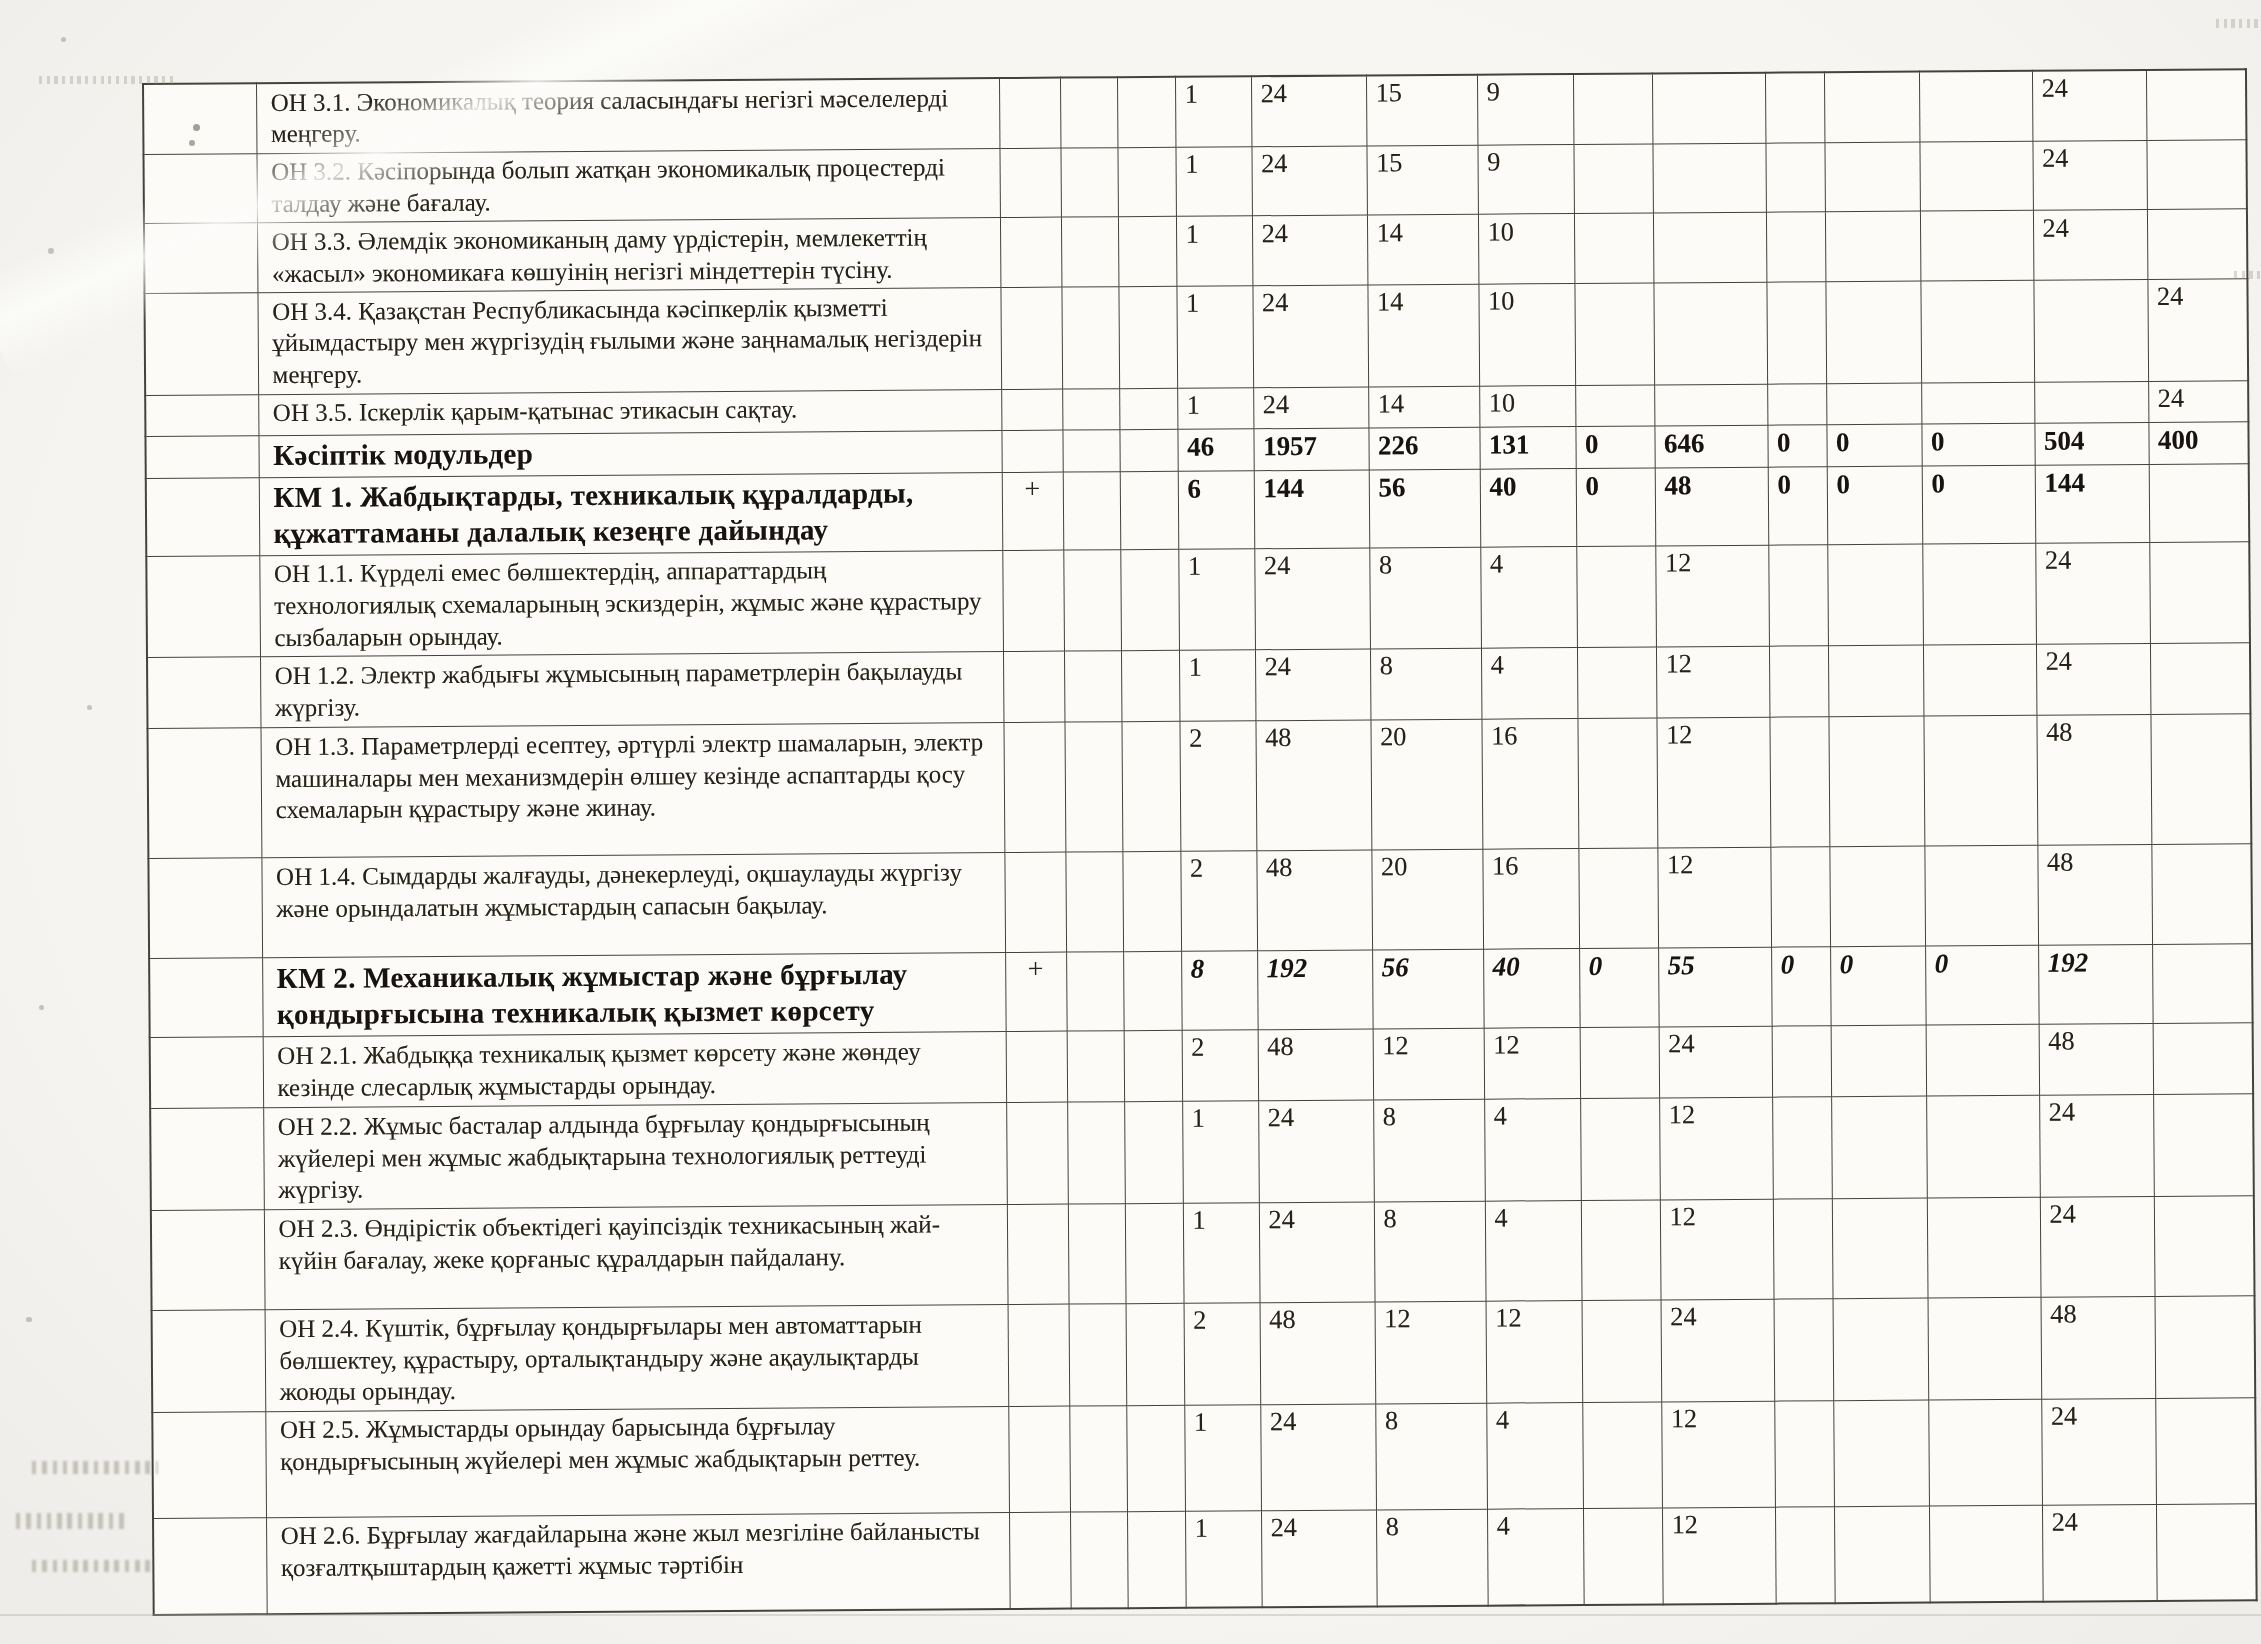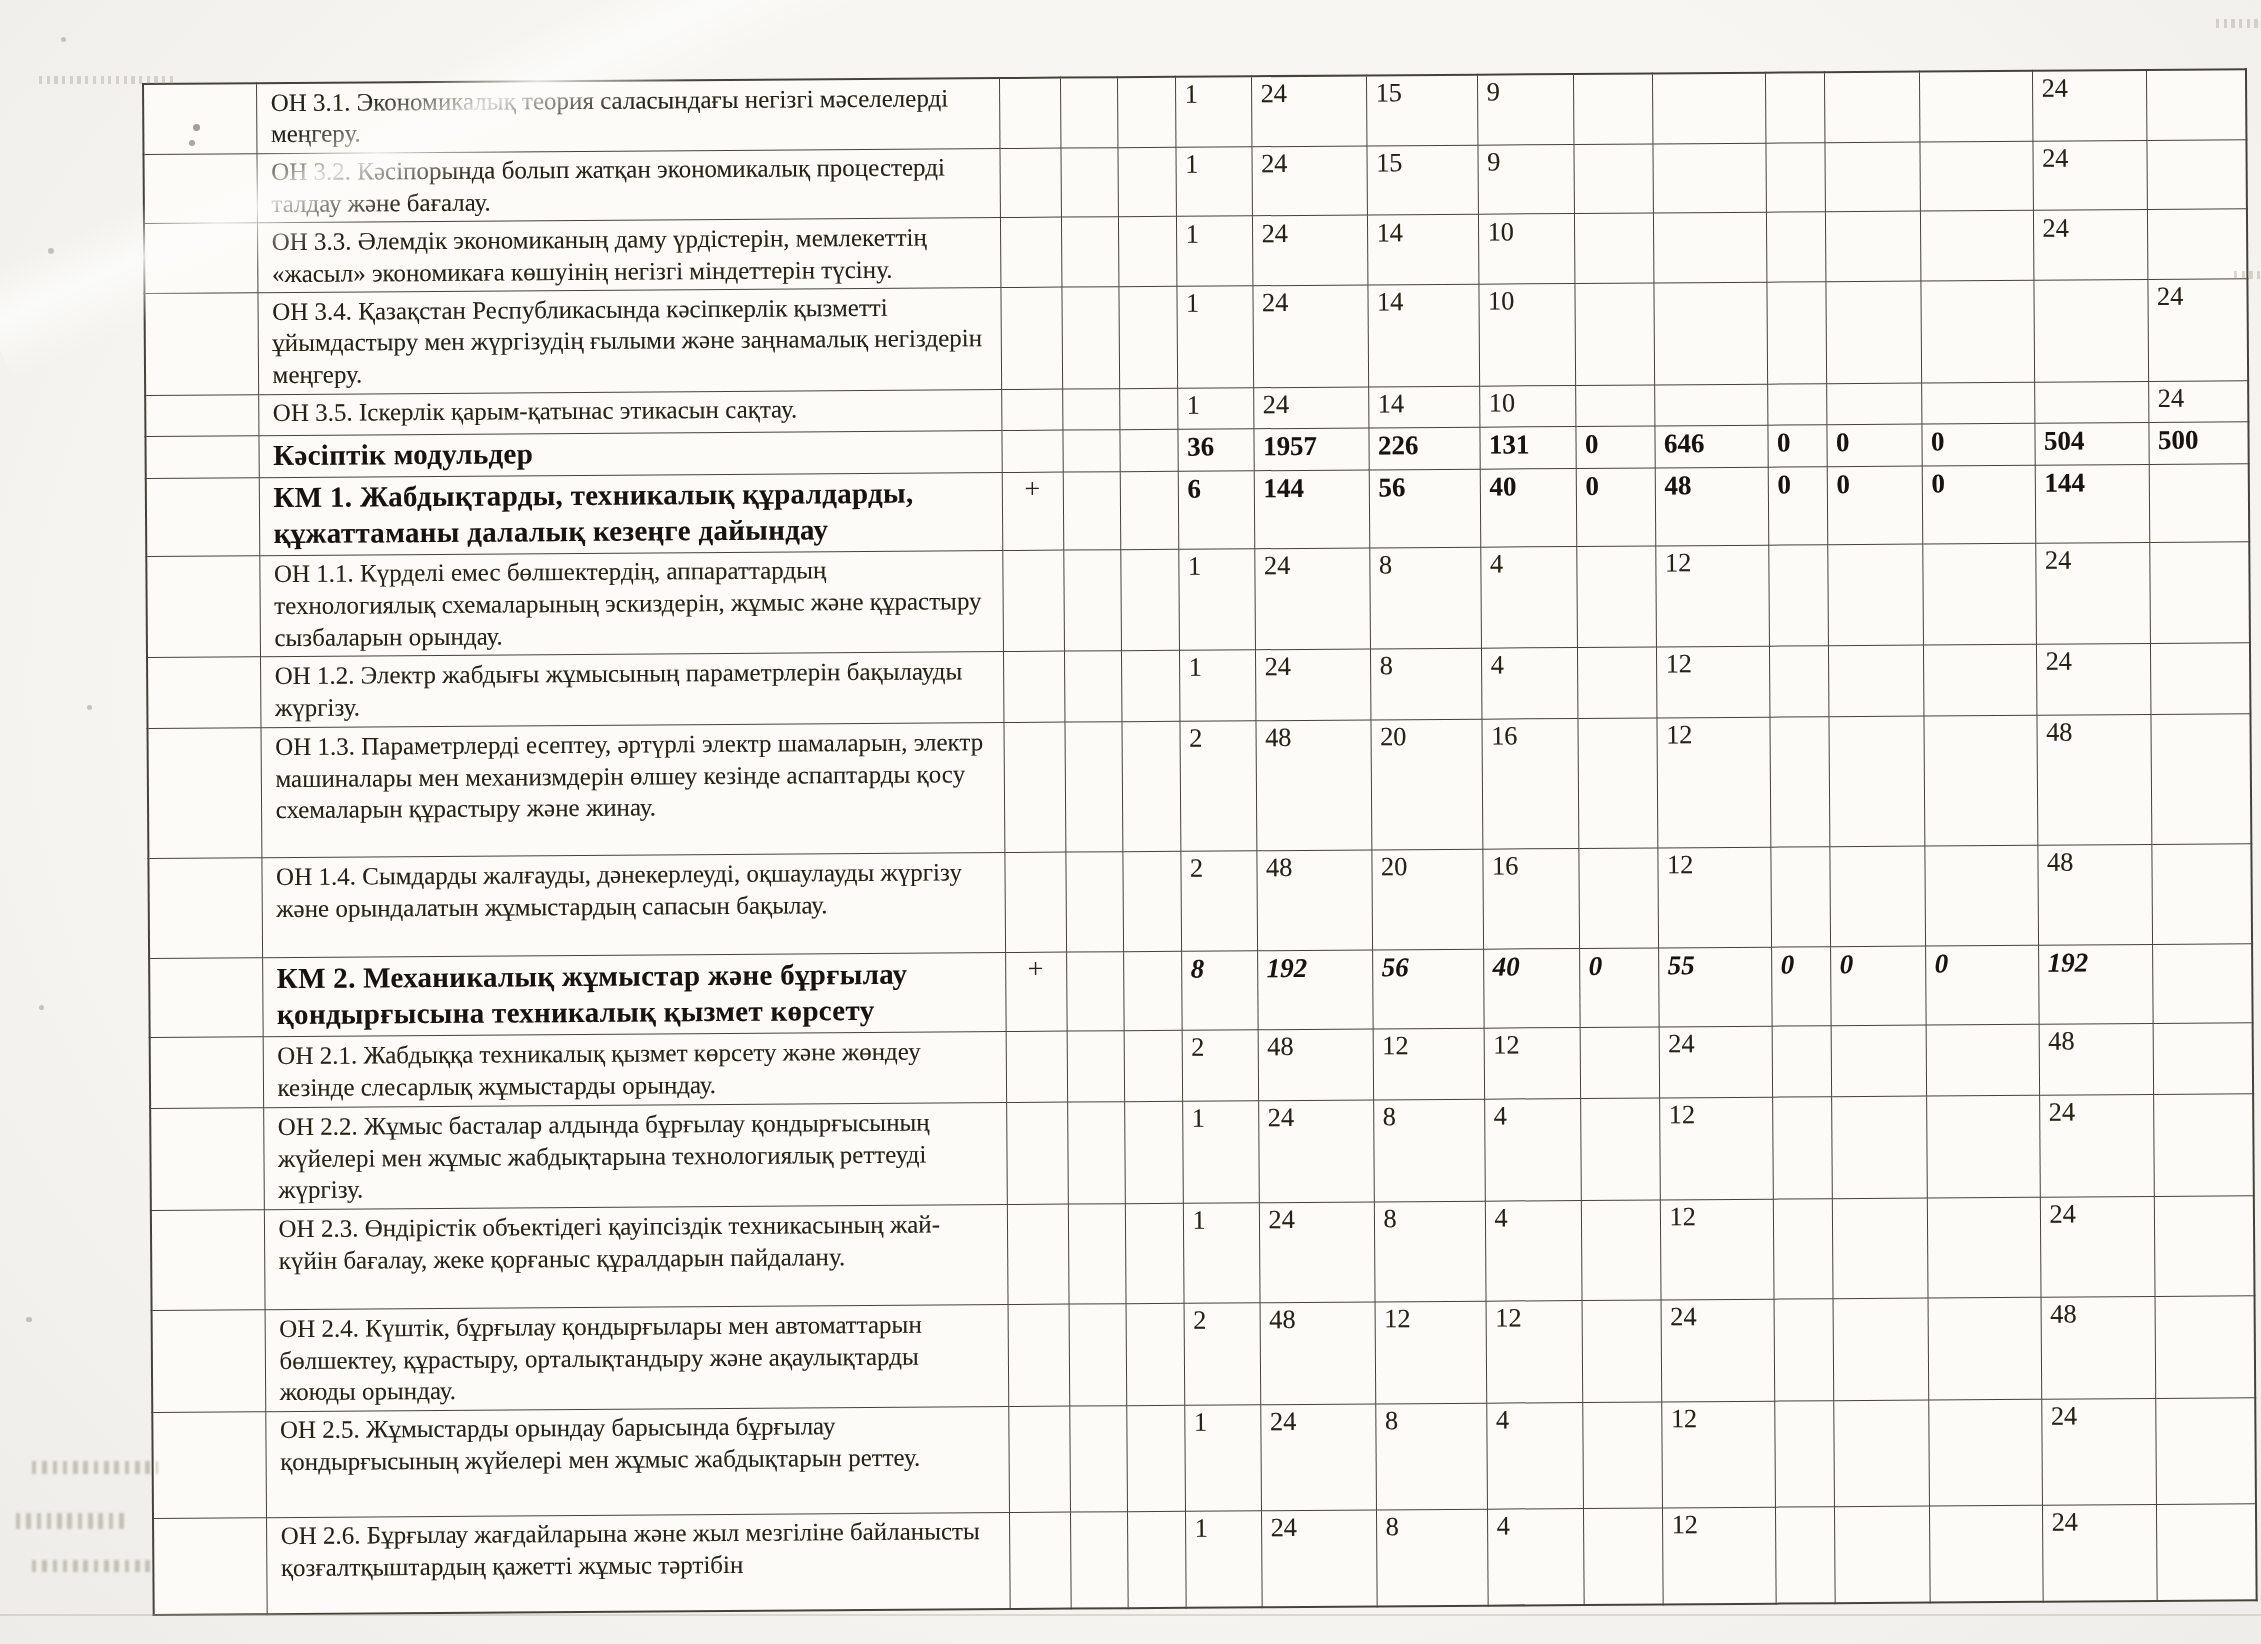--- a/index.html
+++ b/index.html
@@ -216,31 +216,31 @@
             <td class="col-num"></td>
             <td class="col-num"></td>
             <td class="col-num">24</td>
           </tr>
           <tr class="kind-section" style="height: 37px;">
             <td class="col-margin"></td>
             <td class="col-text">Кәсіптік модульдер</td>
             <td class="col-plus"></td>
             <td class="col-num"></td>
             <td class="col-num"></td>
-            <td class="col-num">36</td>
+            <td class="col-num">46</td>
             <td class="col-num">1957</td>
             <td class="col-num">226</td>
             <td class="col-num">131</td>
             <td class="col-num">0</td>
             <td class="col-num">646</td>
             <td class="col-num">0</td>
             <td class="col-num">0</td>
             <td class="col-num">0</td>
             <td class="col-num">504</td>
-            <td class="col-num">500</td>
+            <td class="col-num">400</td>
           </tr>
           <tr class="kind-module" style="height: 74px;">
             <td class="col-margin"></td>
             <td class="col-text">КМ 1.  Жабдықтарды, техникалық құралдарды, құжаттаманы далалық кезеңге дайындау</td>
             <td class="col-plus">+</td>
             <td class="col-num"></td>
             <td class="col-num"></td>
             <td class="col-num">6</td>
             <td class="col-num">144</td>
             <td class="col-num">56</td>

